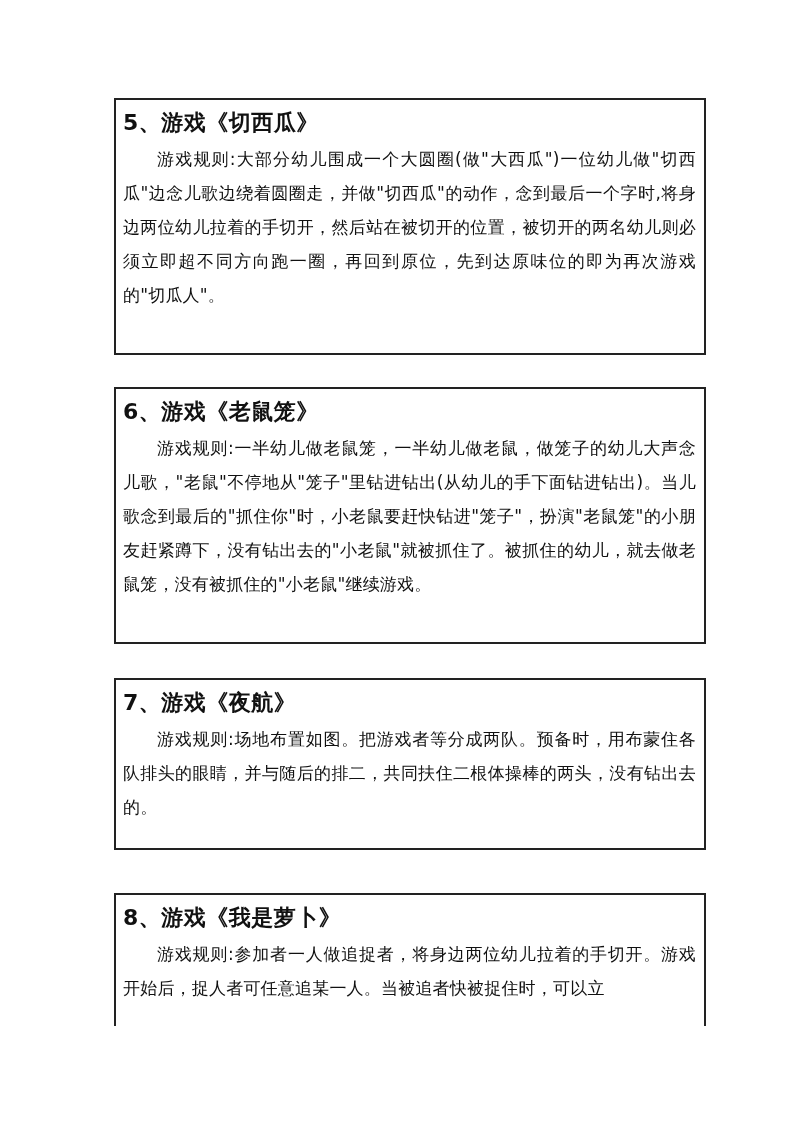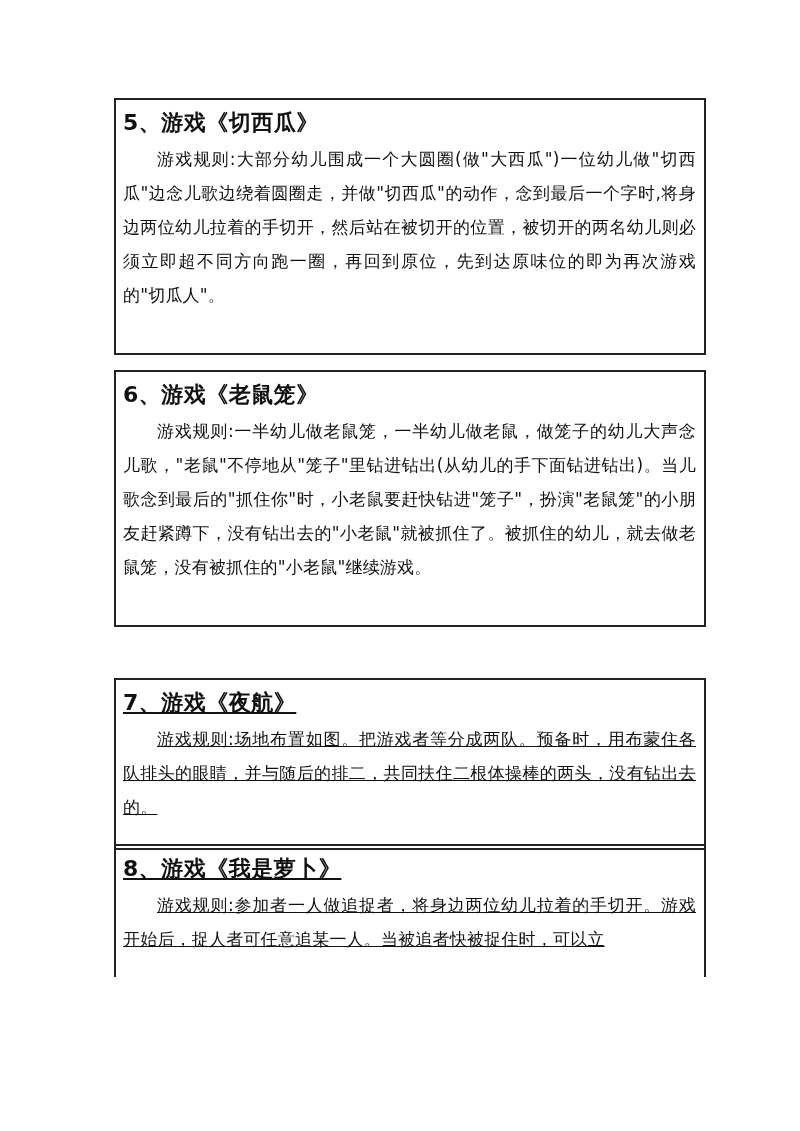--- a/index.html
+++ b/index.html
@@ -14,26 +14,26 @@
             text-indent: 34px; letter-spacing: 0.2px; }
   </style>
 </head>
 <body>
 
 <div class="box" style="top:98px; height:257px;">
   <h2 class="title">5、游戏《切西瓜》</h2>
   <p class="para">游戏规则:大部分幼儿围成一个大圆圈(做"大西瓜")一位幼儿做"切西瓜"边念儿歌边绕着圆圈走，并做"切西瓜"的动作，念到最后一个字时,将身边两位幼儿拉着的手切开，然后站在被切开的位置，被切开的两名幼儿则必须立即超不同方向跑一圈，再回到原位，先到达原味位的即为再次游戏的"切瓜人"。</p>
 </div>
 
-<div class="box" style="top:370px; height:257px;">
+<div class="box" style="top:387px; height:257px;">
   <h2 class="title">6、游戏《老鼠笼》</h2>
   <p class="para">游戏规则:一半幼儿做老鼠笼，一半幼儿做老鼠，做笼子的幼儿大声念儿歌，"老鼠"不停地从"笼子"里钻进钻出(从幼儿的手下面钻进钻出)。当儿歌念到最后的"抓住你"时，小老鼠要赶快钻进"笼子"，扮演"老鼠笼"的小朋友赶紧蹲下，没有钻出去的"小老鼠"就被抓住了。被抓住的幼儿，就去做老鼠笼，没有被抓住的"小老鼠"继续游戏。</p>
 </div>
 
-<div class="box" style="top:678px; height:172px;text-decoration:underline;">
+<div class="box" style="top:678px; height:172px;">
   <h2 class="title">7、游戏《夜航》</h2>
   <p class="para">游戏规则:场地布置如图。把游戏者等分成两队。预备时，用布蒙住各队排头的眼睛，并与随后的排二，共同扶住二根体操棒的两头，没有钻出去的。</p>
 </div>
 
-<div class="box open" style="top:844px; height:133px; overflow:hidden;text-decoration:underline;">
+<div class="box open" style="top:893px; height:133px; overflow:hidden;">
   <h2 class="title">8、游戏《我是萝卜》</h2>
   <p class="para">游戏规则:参加者一人做追捉者，将身边两位幼儿拉着的手切开。游戏开始后，捉人者可任意追某一人。当被追者快被捉住时，可以立</p>
 </div>
 
 </body></html>

